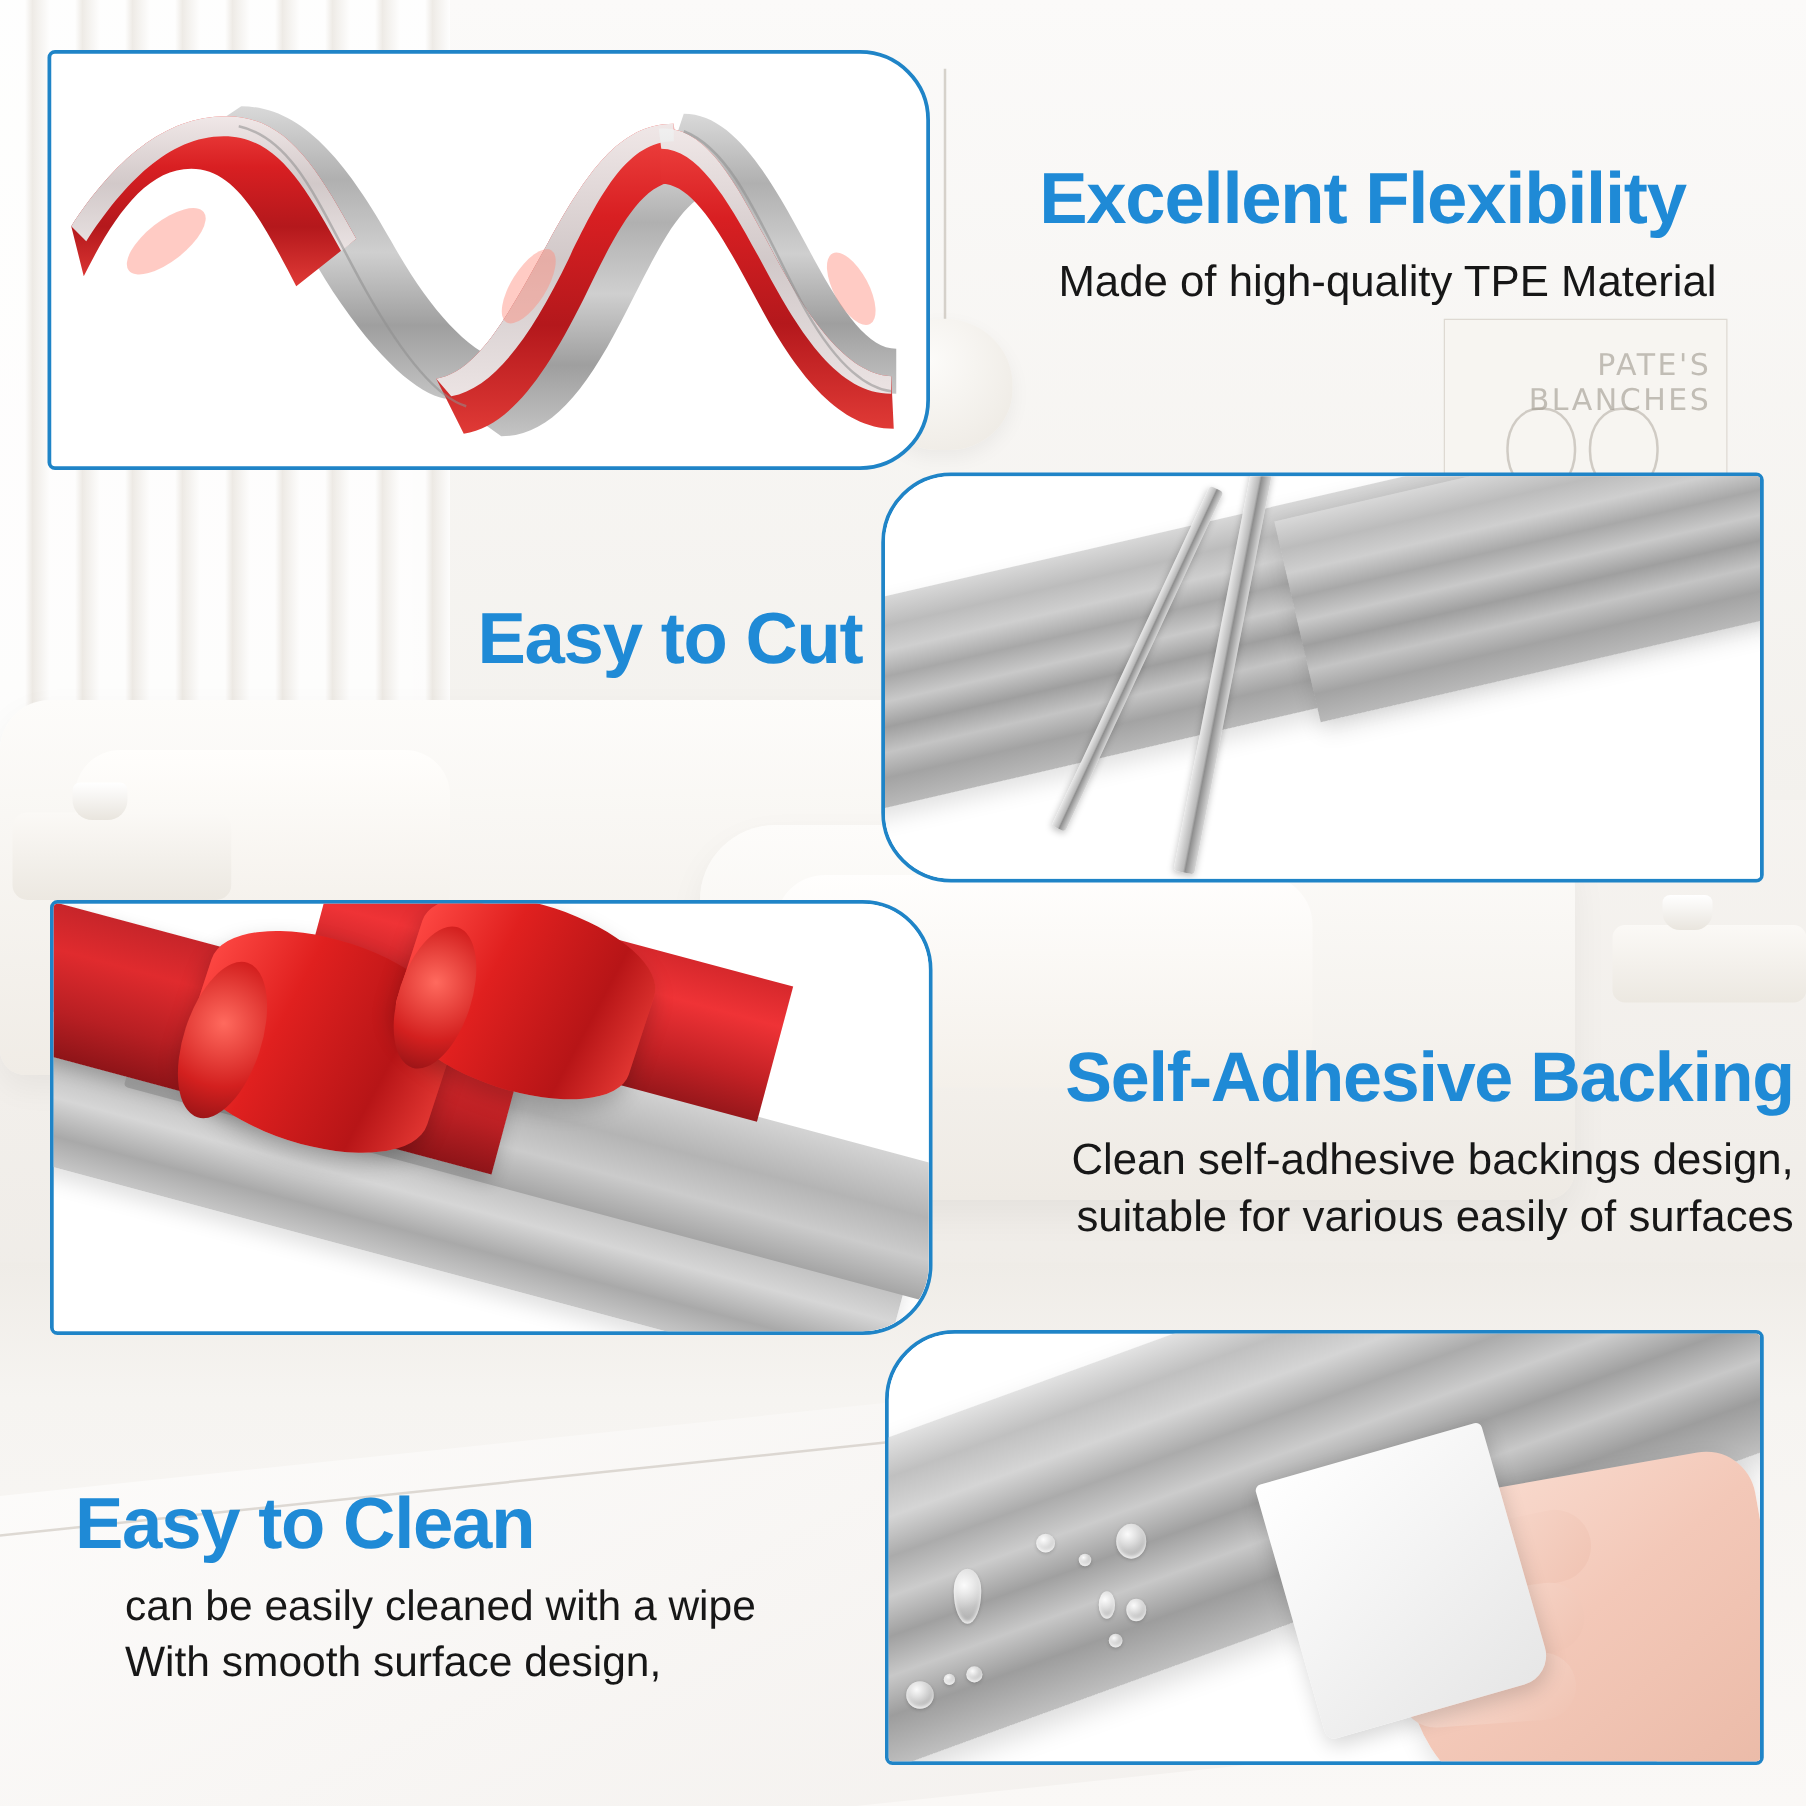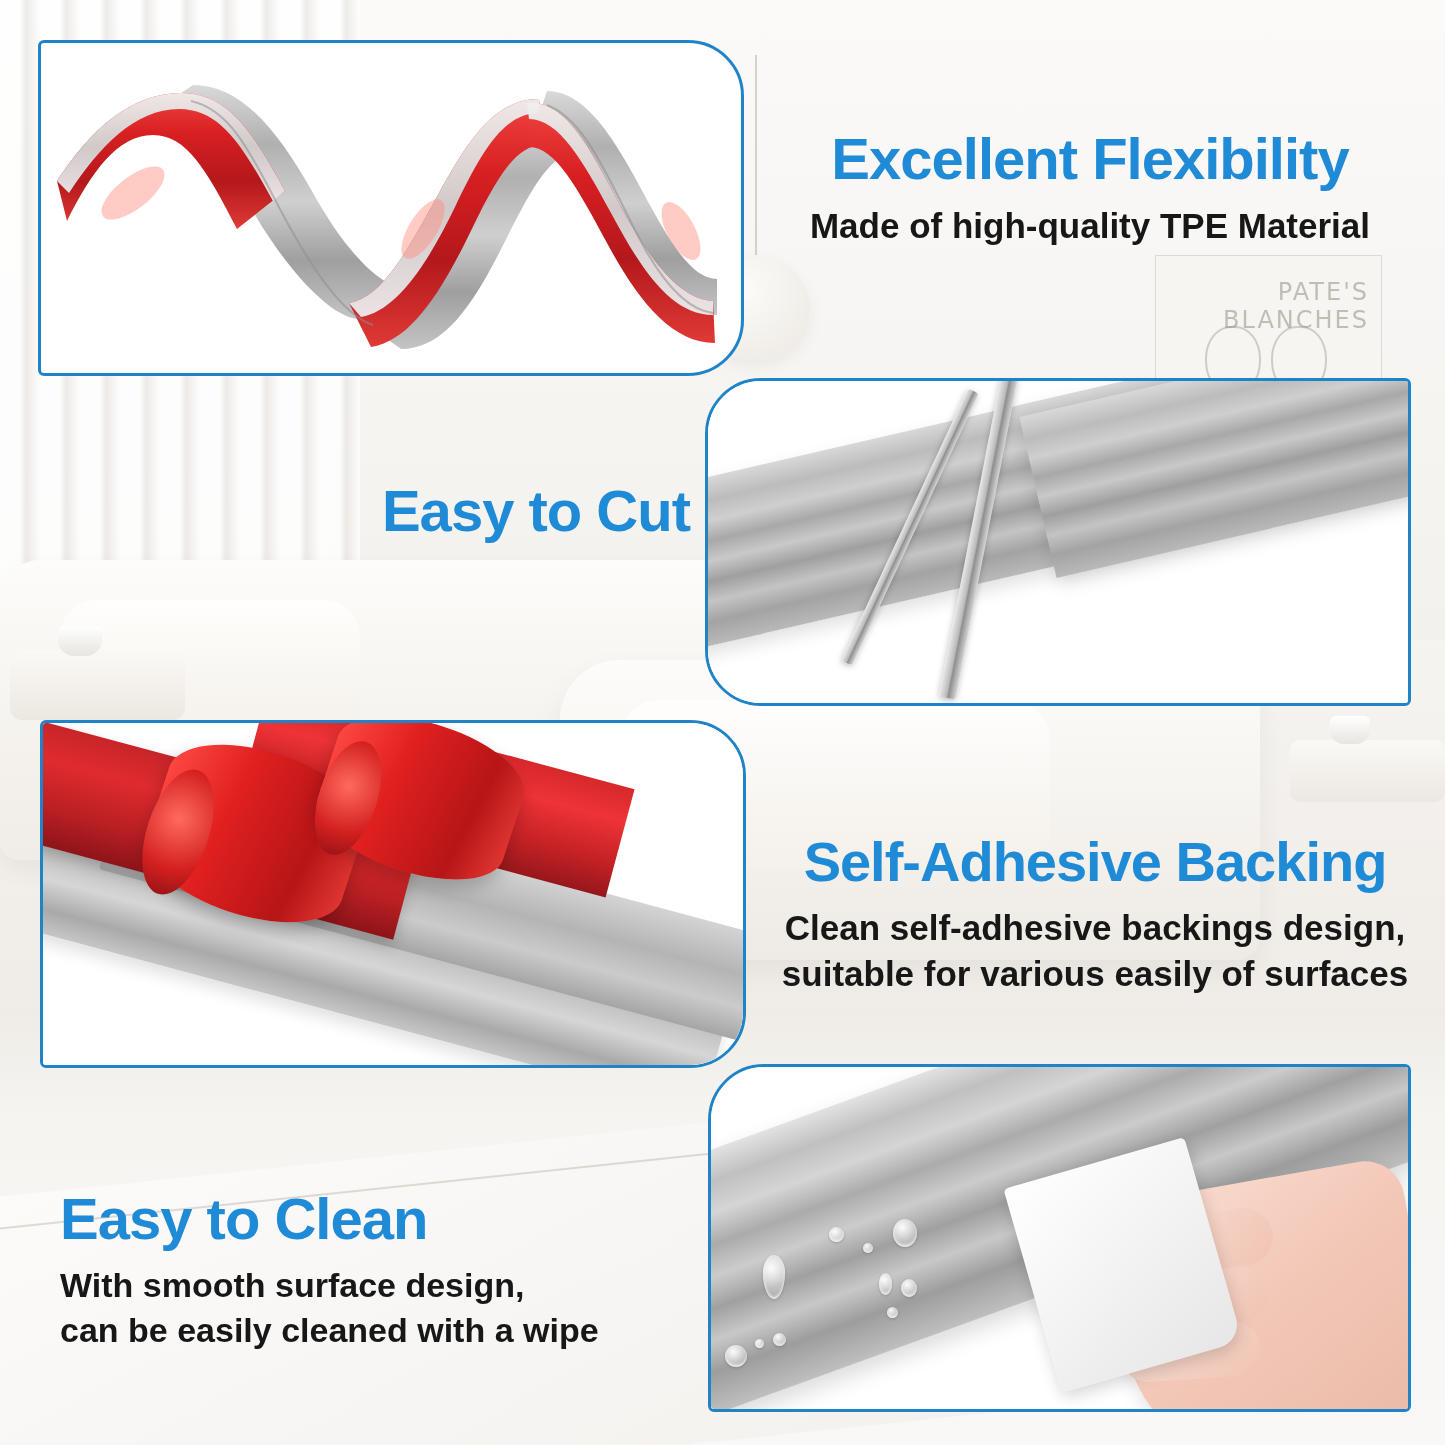--- a/index.html
+++ b/index.html
@@ -77,33 +77,33 @@
       border-radius:56px 6px 6px 56px;}
   .p3{left:40px;top:720px;width:700px;height:342px;
       border-radius:6px 56px 56px 6px;}
   .p4{left:708px;top:1064px;width:697px;height:342px;
       border-radius:56px 6px 6px 6px;}
 
   
   .tblock{position:absolute;}
   .tb1{left:745px;top:128px;width:690px;text-align:center;}
   .tb2{left:30px;top:480px;width:660px;text-align:right;}
-  .tb3{left:755px;top:832px;width:680px;text-align:center;}
+  .tb3{left:755px;top:832px;width:680px;text-align:right;}
   .tb4{left:60px;top:1188px;width:640px;text-align:left;}
 
   .head{
     font-family:"Liberation Sans", sans-serif;
     font-weight:bold;color:#1f8ad6;
     font-size:58px;line-height:1.06;letter-spacing:-1px;
     margin:0 0 14px 0;white-space:nowrap;
   }
   .tb3 .head{font-size:56px;}
   .sub{
     font-family:"Liberation Sans", sans-serif;
-    color:#171717;font-size:35px;line-height:1.3;margin:0;font-weight:700;
+    color:#171717;font-size:35px;line-height:1.3;margin:0;font-weight:400;padding-left:40px;
   }
   .tb2 .sub{font-size:34px;}
   .tb4 .sub{font-size:34px;}
 
   
   .strip-wrap{position:absolute;inset:0;}
   .strip-svg{position:absolute;left:0;top:0;}
 
   
   .cut-bg{position:absolute;inset:0;background:#fff;}
@@ -313,17 +313,17 @@
   </div>
 
   <div class="tblock tb3">
     <h2 class="head">Self-Adhesive Backing</h2>
     <p class="sub">Clean self-adhesive backings design,</p>
     <p class="sub">suitable for various easily of surfaces</p>
   </div>
 
   <div class="tblock tb4">
     <h2 class="head">Easy to Clean</h2>
+    <p class="sub">can be easily cleaned with a wipe</p>
     <p class="sub">With smooth surface design,</p>
-    <p class="sub">can be easily cleaned with a wipe</p>
   </div>
 
 </div>
 
 </body></html>

